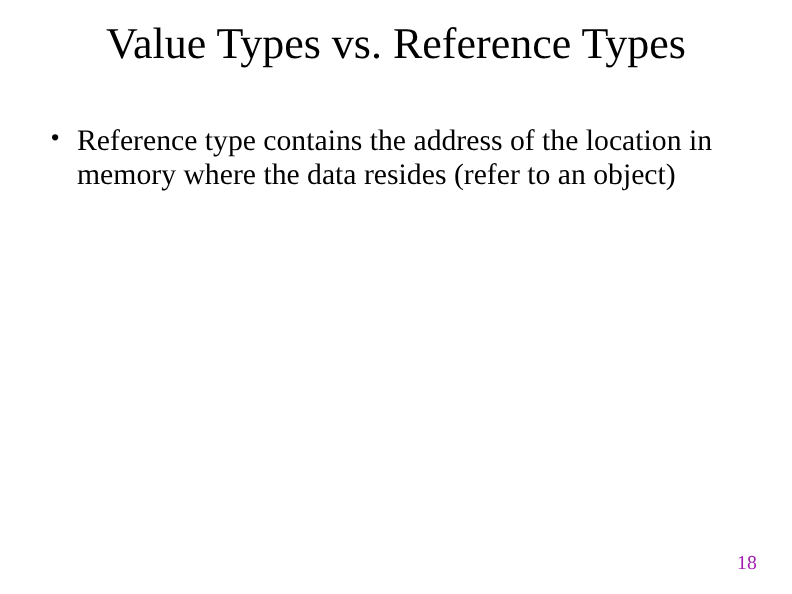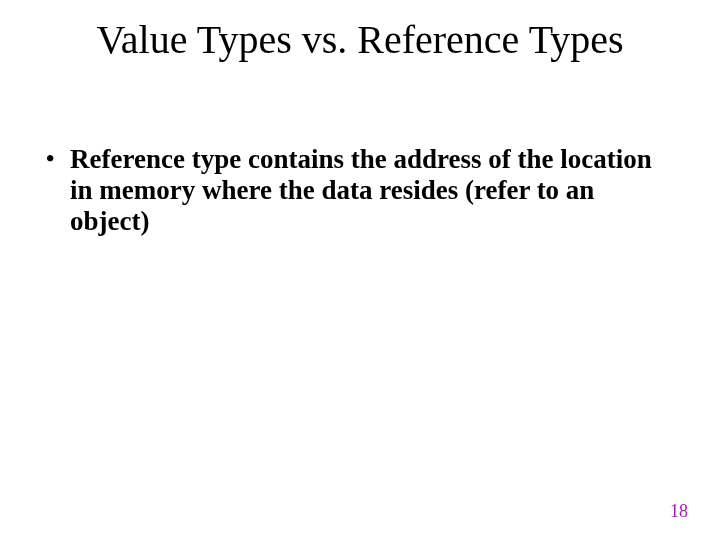--- a/index.html
+++ b/index.html
@@ -38,22 +38,21 @@
   ul.bullets {
     list-style: none;
     margin: 0;
     padding: 0;
   }
   ul.bullets > li {
     position: relative;
     padding-left: 28px;
     font-size: 27px;
     line-height: 1.15;
-    font-weight: 700;
-    margin-top: 32px;
+    font-weight: 400;
   }
   ul.bullets > li::before {
     content: "•";
     position: absolute;
     left: 4px;
     top: 0;
     font-size: 24px;
     line-height: 1.2;
   }
   .page-number {

